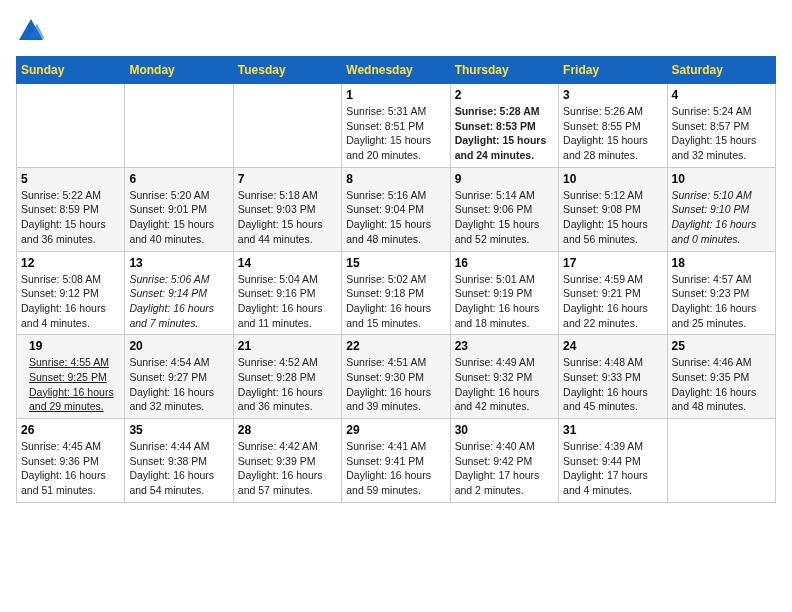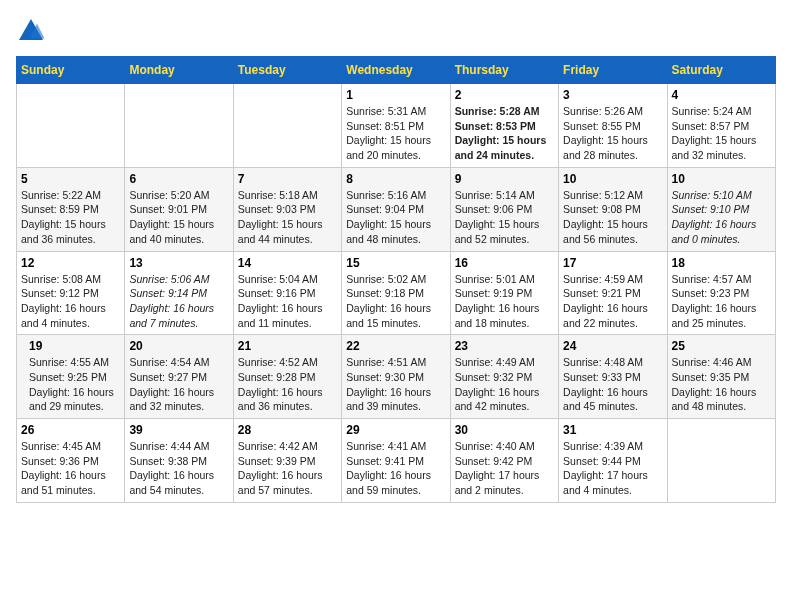--- a/index.html
+++ b/index.html
@@ -249,21 +249,21 @@
           <span class="day-num">18</span>
           <div class="cell-content" style="white-space: pre-line;">Sunrise: 4:57 AM
 Sunset: 9:23 PM
 Daylight: 16 hours
 and 25 minutes.</div>
         </td>
       </tr>
       <tr>
         <td style="background: rgb(245, 245, 245); padding-left: 12px;">
           <span class="day-num">19</span>
-          <div class="cell-content" style="white-space: pre-line;">Sunrise: 4:55 AM
+          <div class="cell-content" style="white-space: pre-line; text-decoration: underline;">Sunrise: 4:55 AM
 Sunset: 9:25 PM
 Daylight: 16 hours
 and 29 minutes.</div>
         </td>
         <td style="background: rgb(245, 245, 245);">
           <span class="day-num">20</span>
           <div class="cell-content" style="white-space: pre-line;">Sunrise: 4:54 AM
 Sunset: 9:27 PM
 Daylight: 16 hours
 and 32 minutes.</div>
@@ -306,21 +306,21 @@
       </tr>
       <tr>
         <td>
           <span class="day-num">26</span>
           <div class="cell-content" style="white-space: pre-line;">Sunrise: 4:45 AM
 Sunset: 9:36 PM
 Daylight: 16 hours
 and 51 minutes.</div>
         </td>
         <td>
-          <span class="day-num">39</span>
+          <span class="day-num">35</span>
           <div class="cell-content" style="white-space: pre-line;">Sunrise: 4:44 AM
 Sunset: 9:38 PM
 Daylight: 16 hours
 and 54 minutes.</div>
         </td>
         <td>
           <span class="day-num">28</span>
           <div class="cell-content" style="white-space: pre-line;">Sunrise: 4:42 AM
 Sunset: 9:39 PM
 Daylight: 16 hours

